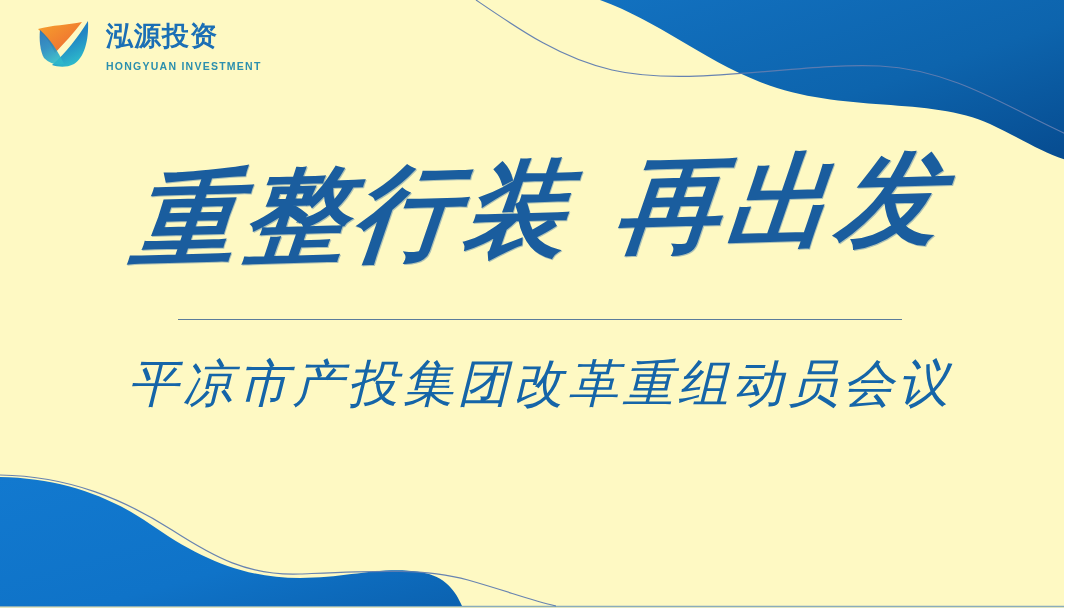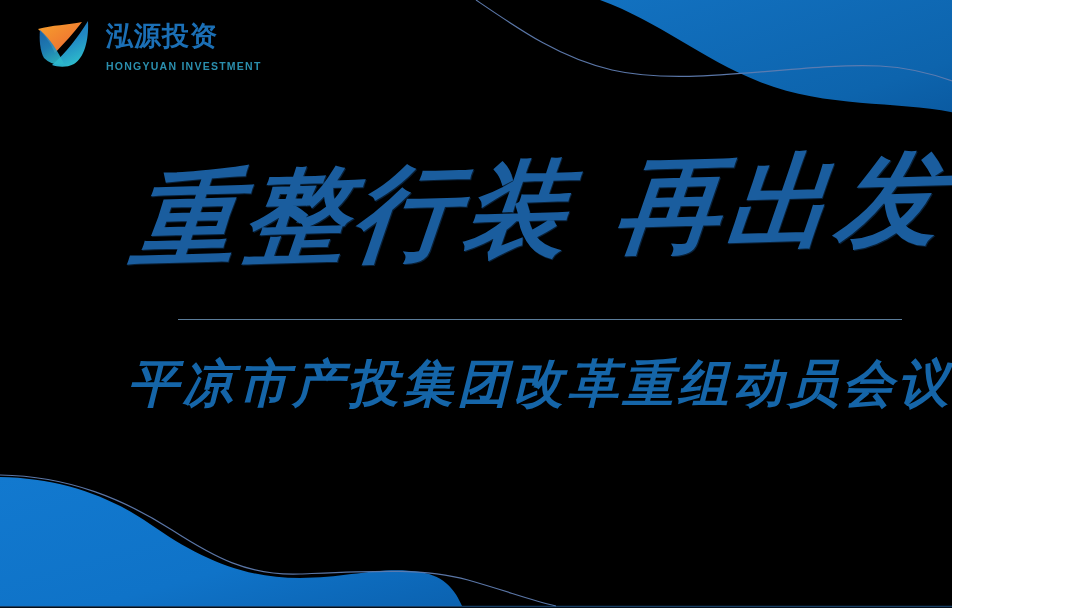--- a/index.html
+++ b/index.html
@@ -5,23 +5,23 @@
   html, body {
     margin: 0;
     padding: 0;
     background: #ffffff;
   }
   body {
     font-family: "Liberation Sans", sans-serif;
   }
   .slide {
     position: relative;
-    width: 952px;
+    width: 1064px;
     height: 608px;
-    background: #000000;
+    background: #fef9c3;
     overflow: hidden;
   }
   .bg-svg {
     position: absolute;
     top: 0; left: 0;
     width: 1080px;
     height: 608px;
     display: block;
   }
 
@@ -105,21 +105,21 @@
     left: 0;
     top: 352px;
     width: 1080px;
     text-align: center;
     z-index: 8;
   }
   .subtitle-text {
     display: inline-block;
     font-family: "DejaVu Serif", "Liberation Serif", serif;
     font-size: 51px;
-    font-weight: bold;
+    font-weight: normal;
     font-style: italic;
     color: #1565a8;
     letter-spacing: 4px;
     line-height: 1.25;
     white-space: nowrap;
   }
 </style>
 </head>
 <body>
 

